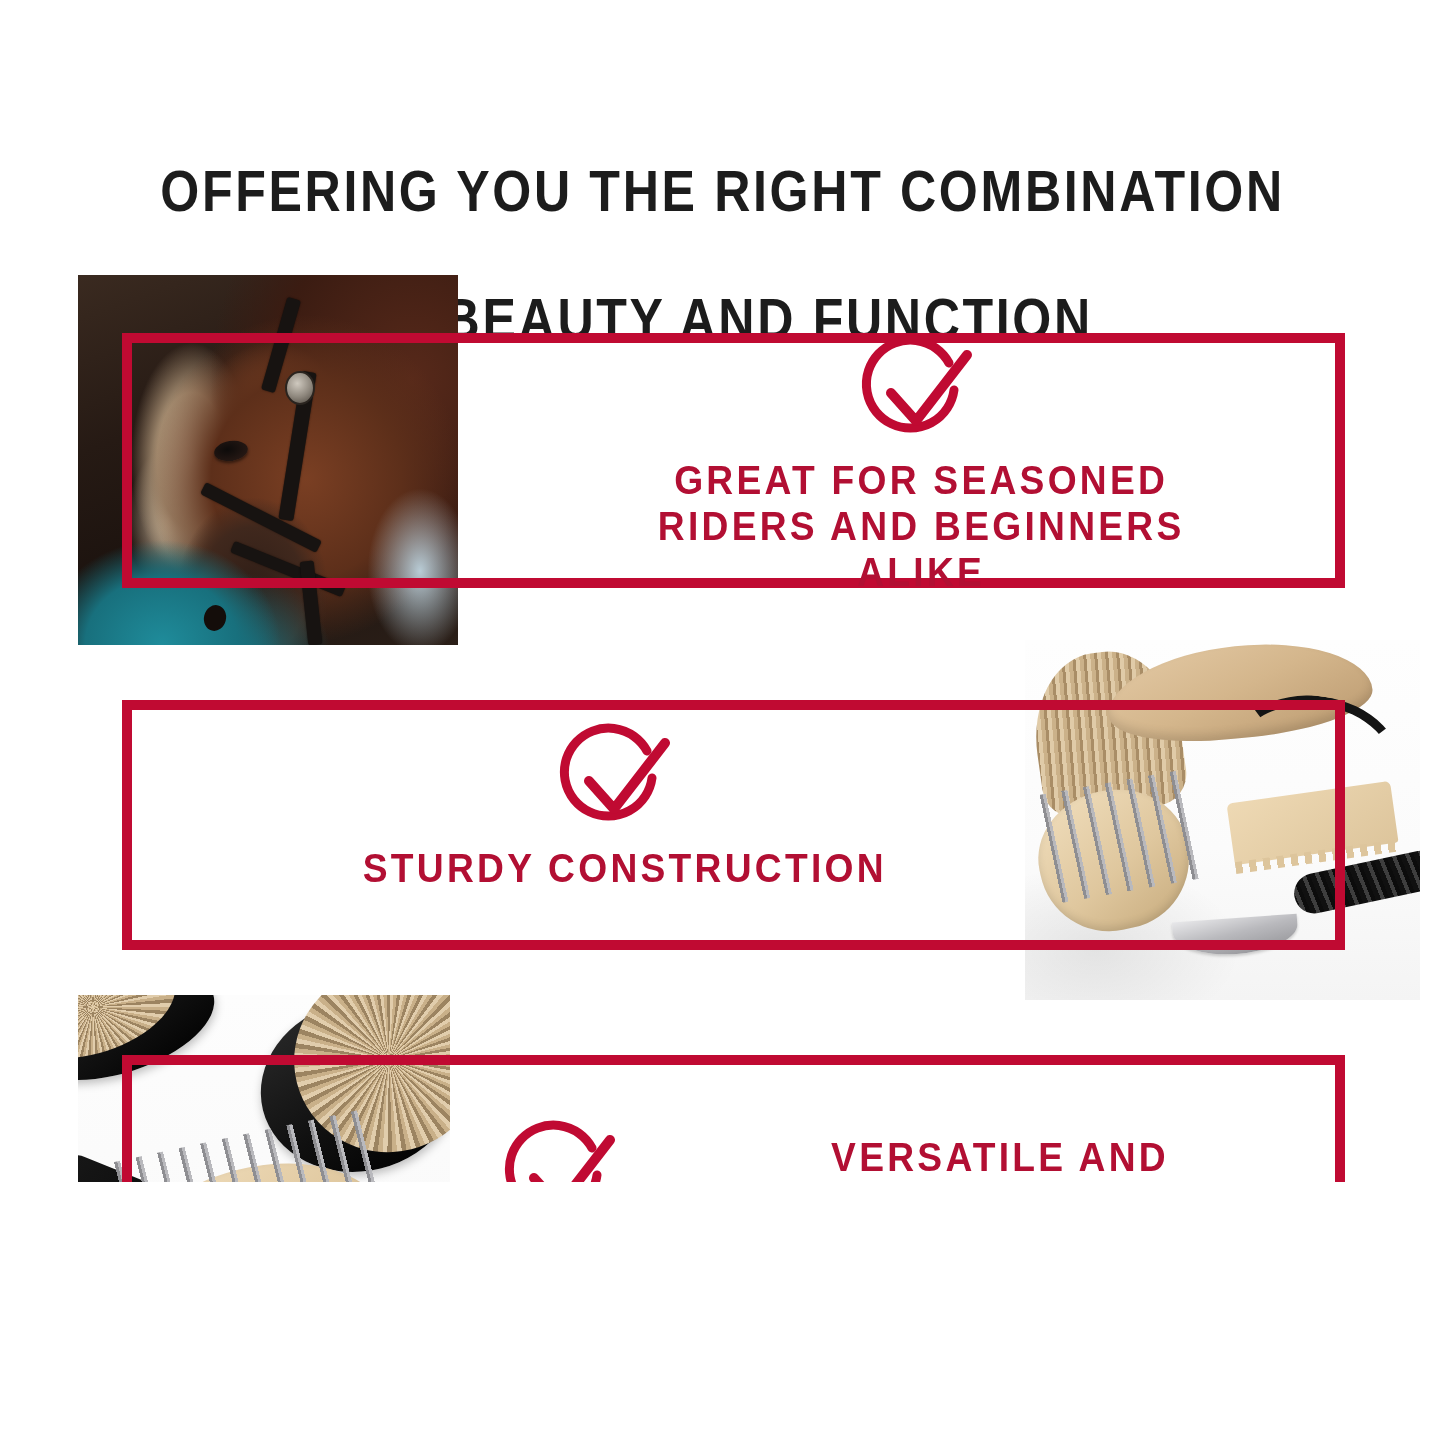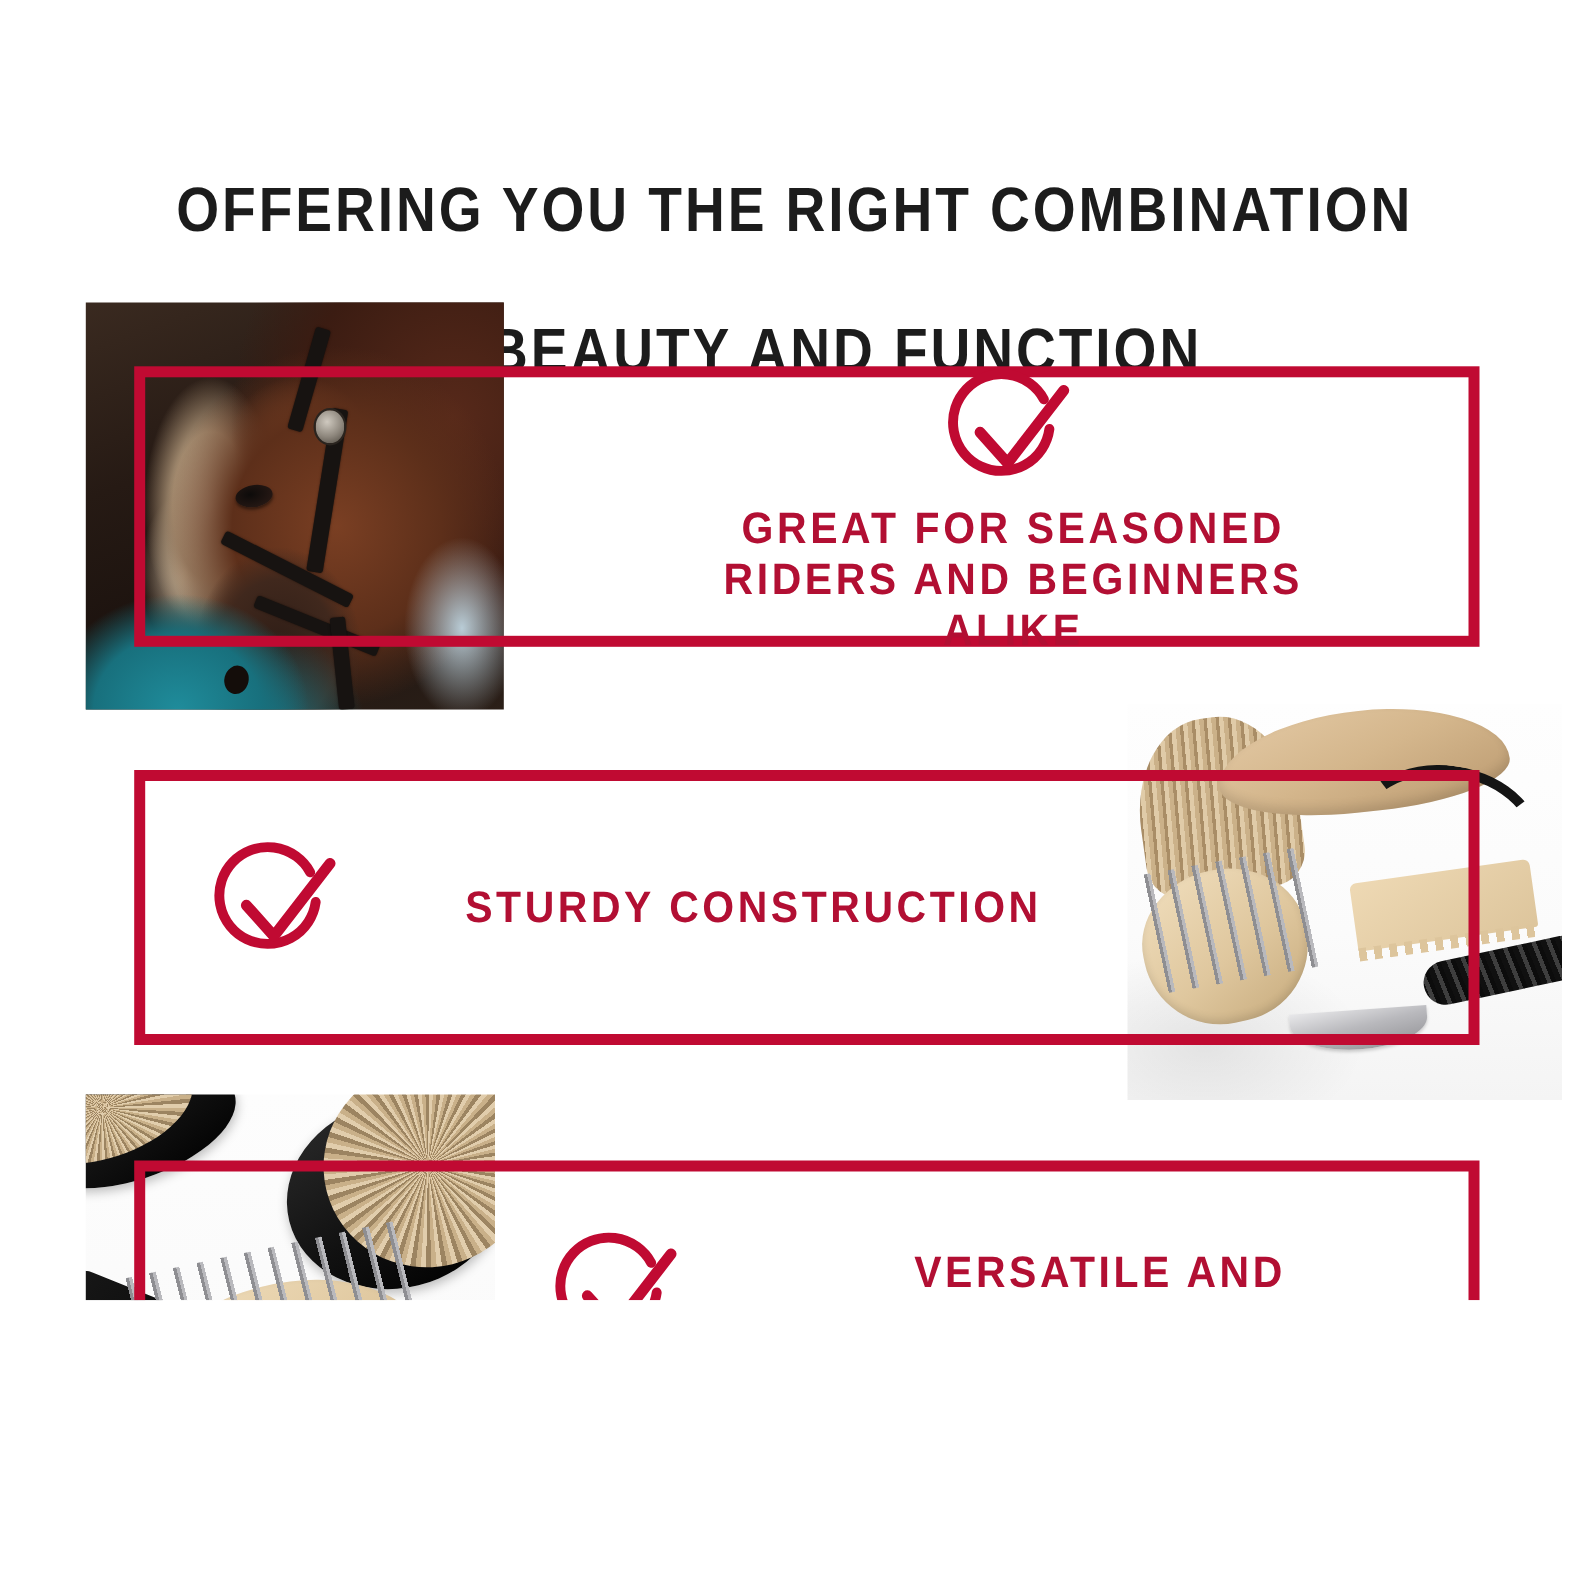--- a/index.html
+++ b/index.html
@@ -264,21 +264,21 @@
       <div class="tool pins" style="left:18px; top:142px; width:150px; height:110px; transform:rotate(-10deg);"></div>
 
       <div class="tool serrated" style="left:205px; top:152px; width:165px; height:62px; transform:rotate(-8deg);"></div>
 
       <div class="tool black-handle" style="left:268px; top:222px; width:150px; height:40px; transform:rotate(-12deg);"></div>
       <div class="tool pick-blade" style="left:148px; top:278px; width:125px; height:36px; transform:rotate(-4deg);"></div>
     </div>
 
     <div class="frame" style="left:122px; top:700px; width:1223px; height:250px;"></div>
 
-    <div class="feature-content" style="left:190px; top:700px; width:850px; height:250px;">
+    <div class="feature-content" style="left:190px; top:721px; width:850px; height:250px;flex-direction:column;">
 
       <span class="check-icon">
         <svg width="120" height="120" viewBox="0 0 120 120" aria-hidden="true">
           <path d="M92 30 A44 44 0 1 0 97 57" fill="none" stroke="#C00A32" stroke-width="9" stroke-linecap="round"></path>
           <path d="M34 60 L59 88 L110 22" fill="none" stroke="#C00A32" stroke-width="10" stroke-linecap="round" stroke-linejoin="round"></path>
         </svg>
       </span>
 
       <div class="feature-text" style="flex:1 1 auto; margin-left:60px; margin-right:40px;">STURDY CONSTRUCTION</div>
     </div>

